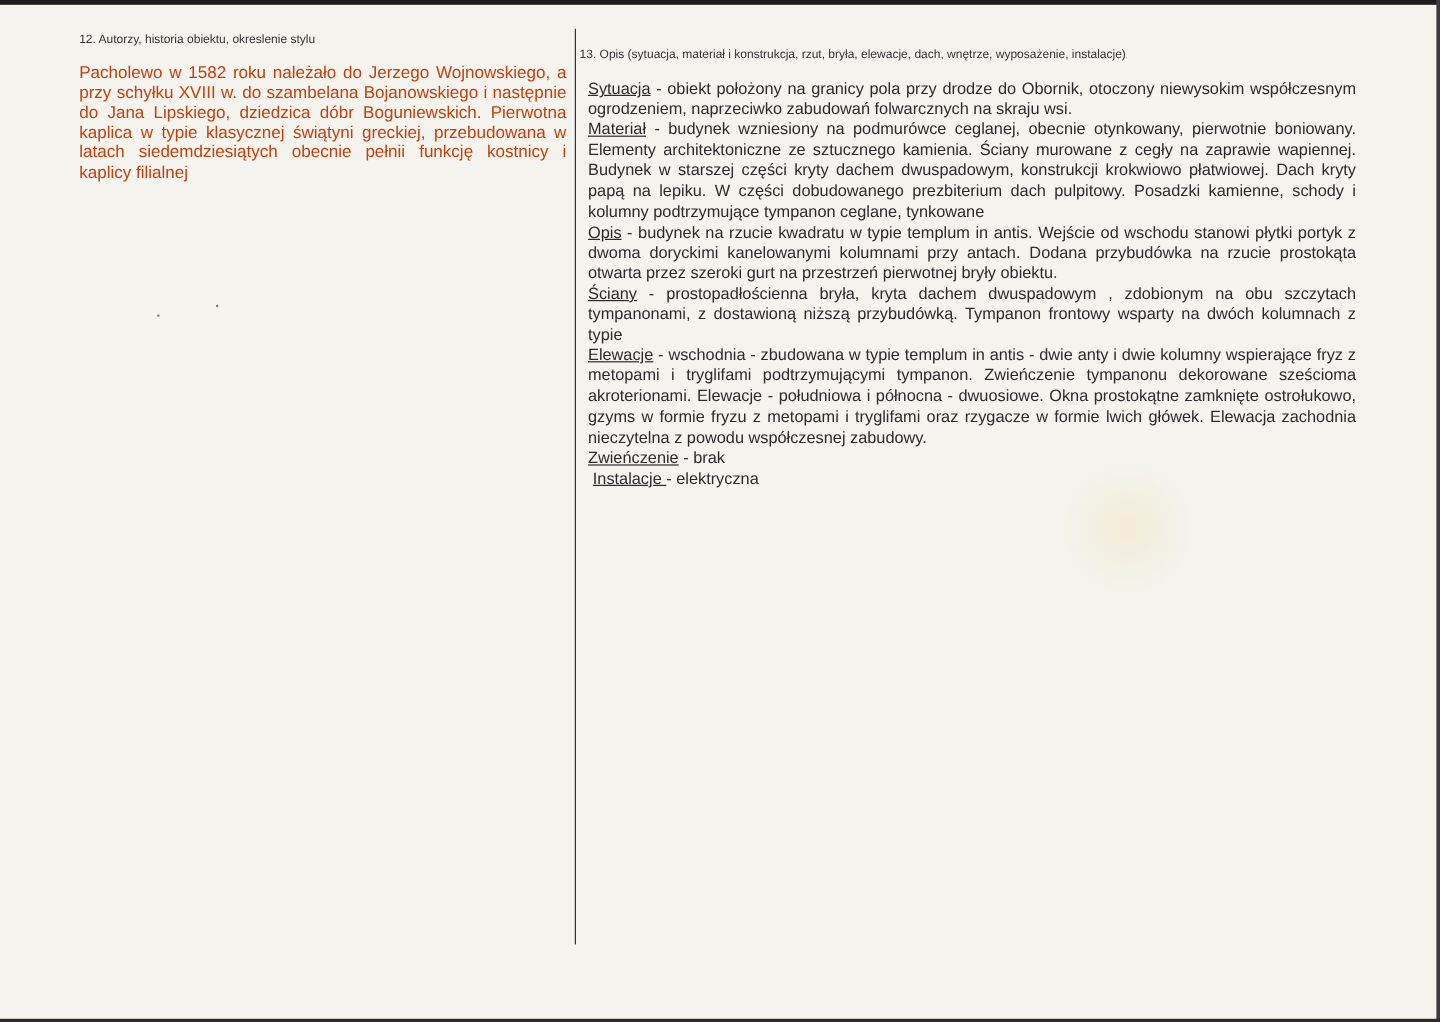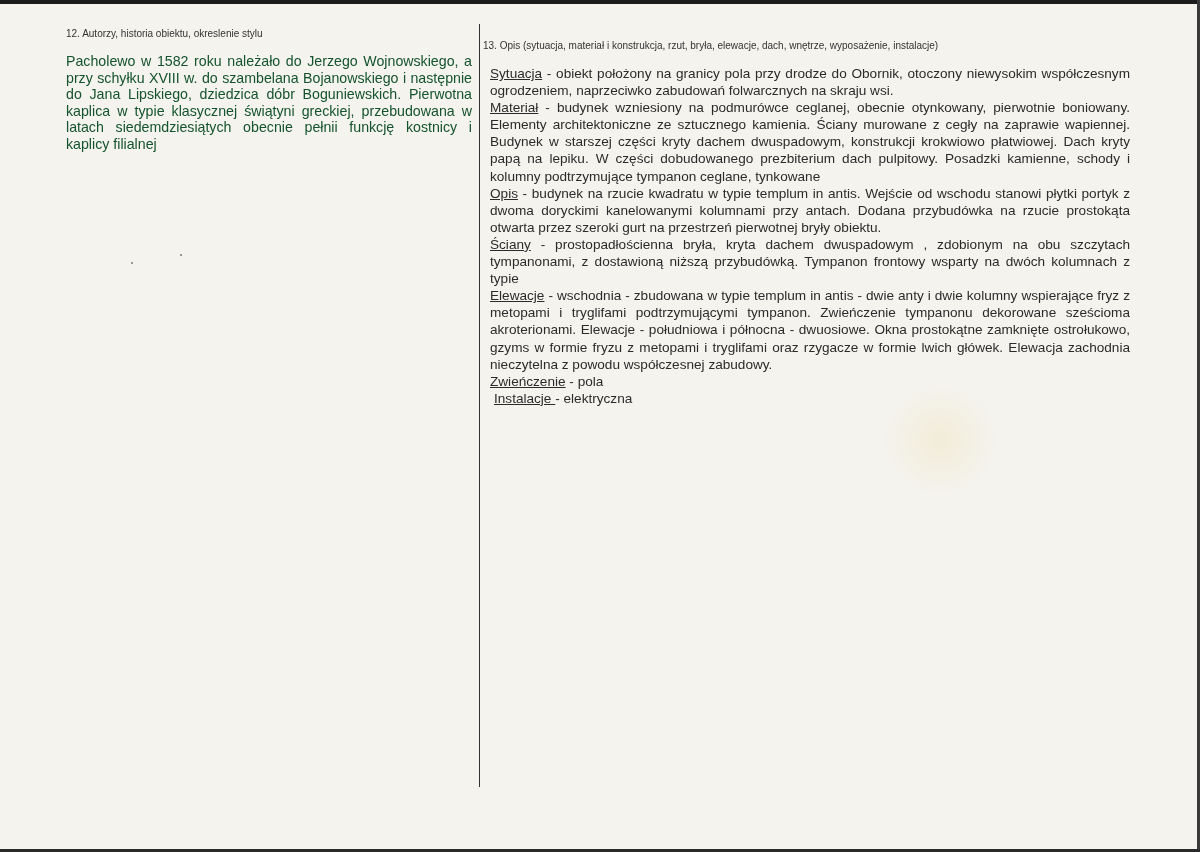--- a/index.html
+++ b/index.html
@@ -30,21 +30,21 @@
       position: absolute; left: 66px; top: 28px; width: 408px;
     }
     .col-right {
       position: absolute; left: 483px; top: 40px; width: 647px;
     }
     .section-header {
       font-size: 10px; color: #333; margin: 0 0 14px 0; white-space: nowrap;
     }
     .col-right .section-header { margin-left: 0; }
     .history-text {
-      font-size: 14.2px; line-height: 16.6px; color: #14532d;
+      font-size: 14.2px; line-height: 16.6px; color: #c2410c;
       margin: 0; text-align: justify; padding-right: 2px;
     }
     .desc {
       padding-left: 7px; font-size: 13.6px; line-height: 17.1px; color: #2b2b2b;
       text-align: justify;
     }
     .desc p { margin: 0; }
     .label { text-decoration: underline; }
     .ghost {
       position: absolute; border-radius: 50%;
@@ -70,16 +70,16 @@
 </div>
 
 <div class="col-right">
   <div class="section-header">13. Opis (sytuacja, materiał i konstrukcja, rzut, bryła, elewacje, dach, wnętrze, wyposażenie, instalacje)</div>
   <div class="desc">
     <p><span class="label">Sytuacja</span><span> - obiekt położony na granicy pola przy drodze do Obornik, otoczony niewysokim współczesnym ogrodzeniem, naprzeciwko zabudowań folwarcznych na skraju wsi.</span></p>
     <p><span class="label">Materiał</span><span> - budynek wzniesiony na podmurówce ceglanej, obecnie otynkowany, pierwotnie boniowany. Elementy architektoniczne ze sztucznego kamienia. Ściany murowane z cegły na zaprawie wapiennej. Budynek w starszej części kryty dachem dwuspadowym, konstrukcji krokwiowo płatwiowej. Dach kryty papą na lepiku. W części dobudowanego prezbiterium dach pulpitowy. Posadzki kamienne, schody i kolumny podtrzymujące tympanon ceglane, tynkowane</span></p>
     <p><span class="label">Opis</span><span> - budynek na rzucie kwadratu w typie templum in antis. Wejście od wschodu stanowi płytki portyk z dwoma doryckimi kanelowanymi kolumnami przy antach. Dodana przybudówka na rzucie prostokąta otwarta przez szeroki gurt na przestrzeń pierwotnej bryły obiektu.</span></p>
     <p><span class="label">Ściany</span><span> - prostopadłościenna bryła, kryta dachem dwuspadowym , zdobionym na obu szczytach tympanonami, z dostawioną niższą przybudówką. Tympanon frontowy wsparty na dwóch kolumnach z typie</span></p>
     <p><span class="label">Elewacje</span><span> - wschodnia - zbudowana w typie templum in antis - dwie anty i dwie kolumny wspierające fryz z metopami i tryglifami podtrzymującymi tympanon. Zwieńczenie tympanonu dekorowane sześcioma akroterionami. Elewacje - południowa i północna - dwuosiowe. Okna prostokątne zamknięte ostrołukowo, gzyms w formie fryzu z metopami i tryglifami oraz rzygacze w formie lwich główek. Elewacja zachodnia nieczytelna z powodu współczesnej zabudowy.</span></p>
-    <p><span class="label">Zwieńczenie</span><span> - pola</span></p>
+    <p><span class="label">Zwieńczenie</span><span> - brak</span></p>
     <p style="padding-left:4px;"><span class="label">Instalacje </span><span>- elektryczna</span></p>
   </div>
 </div>
 
 </body></html>

